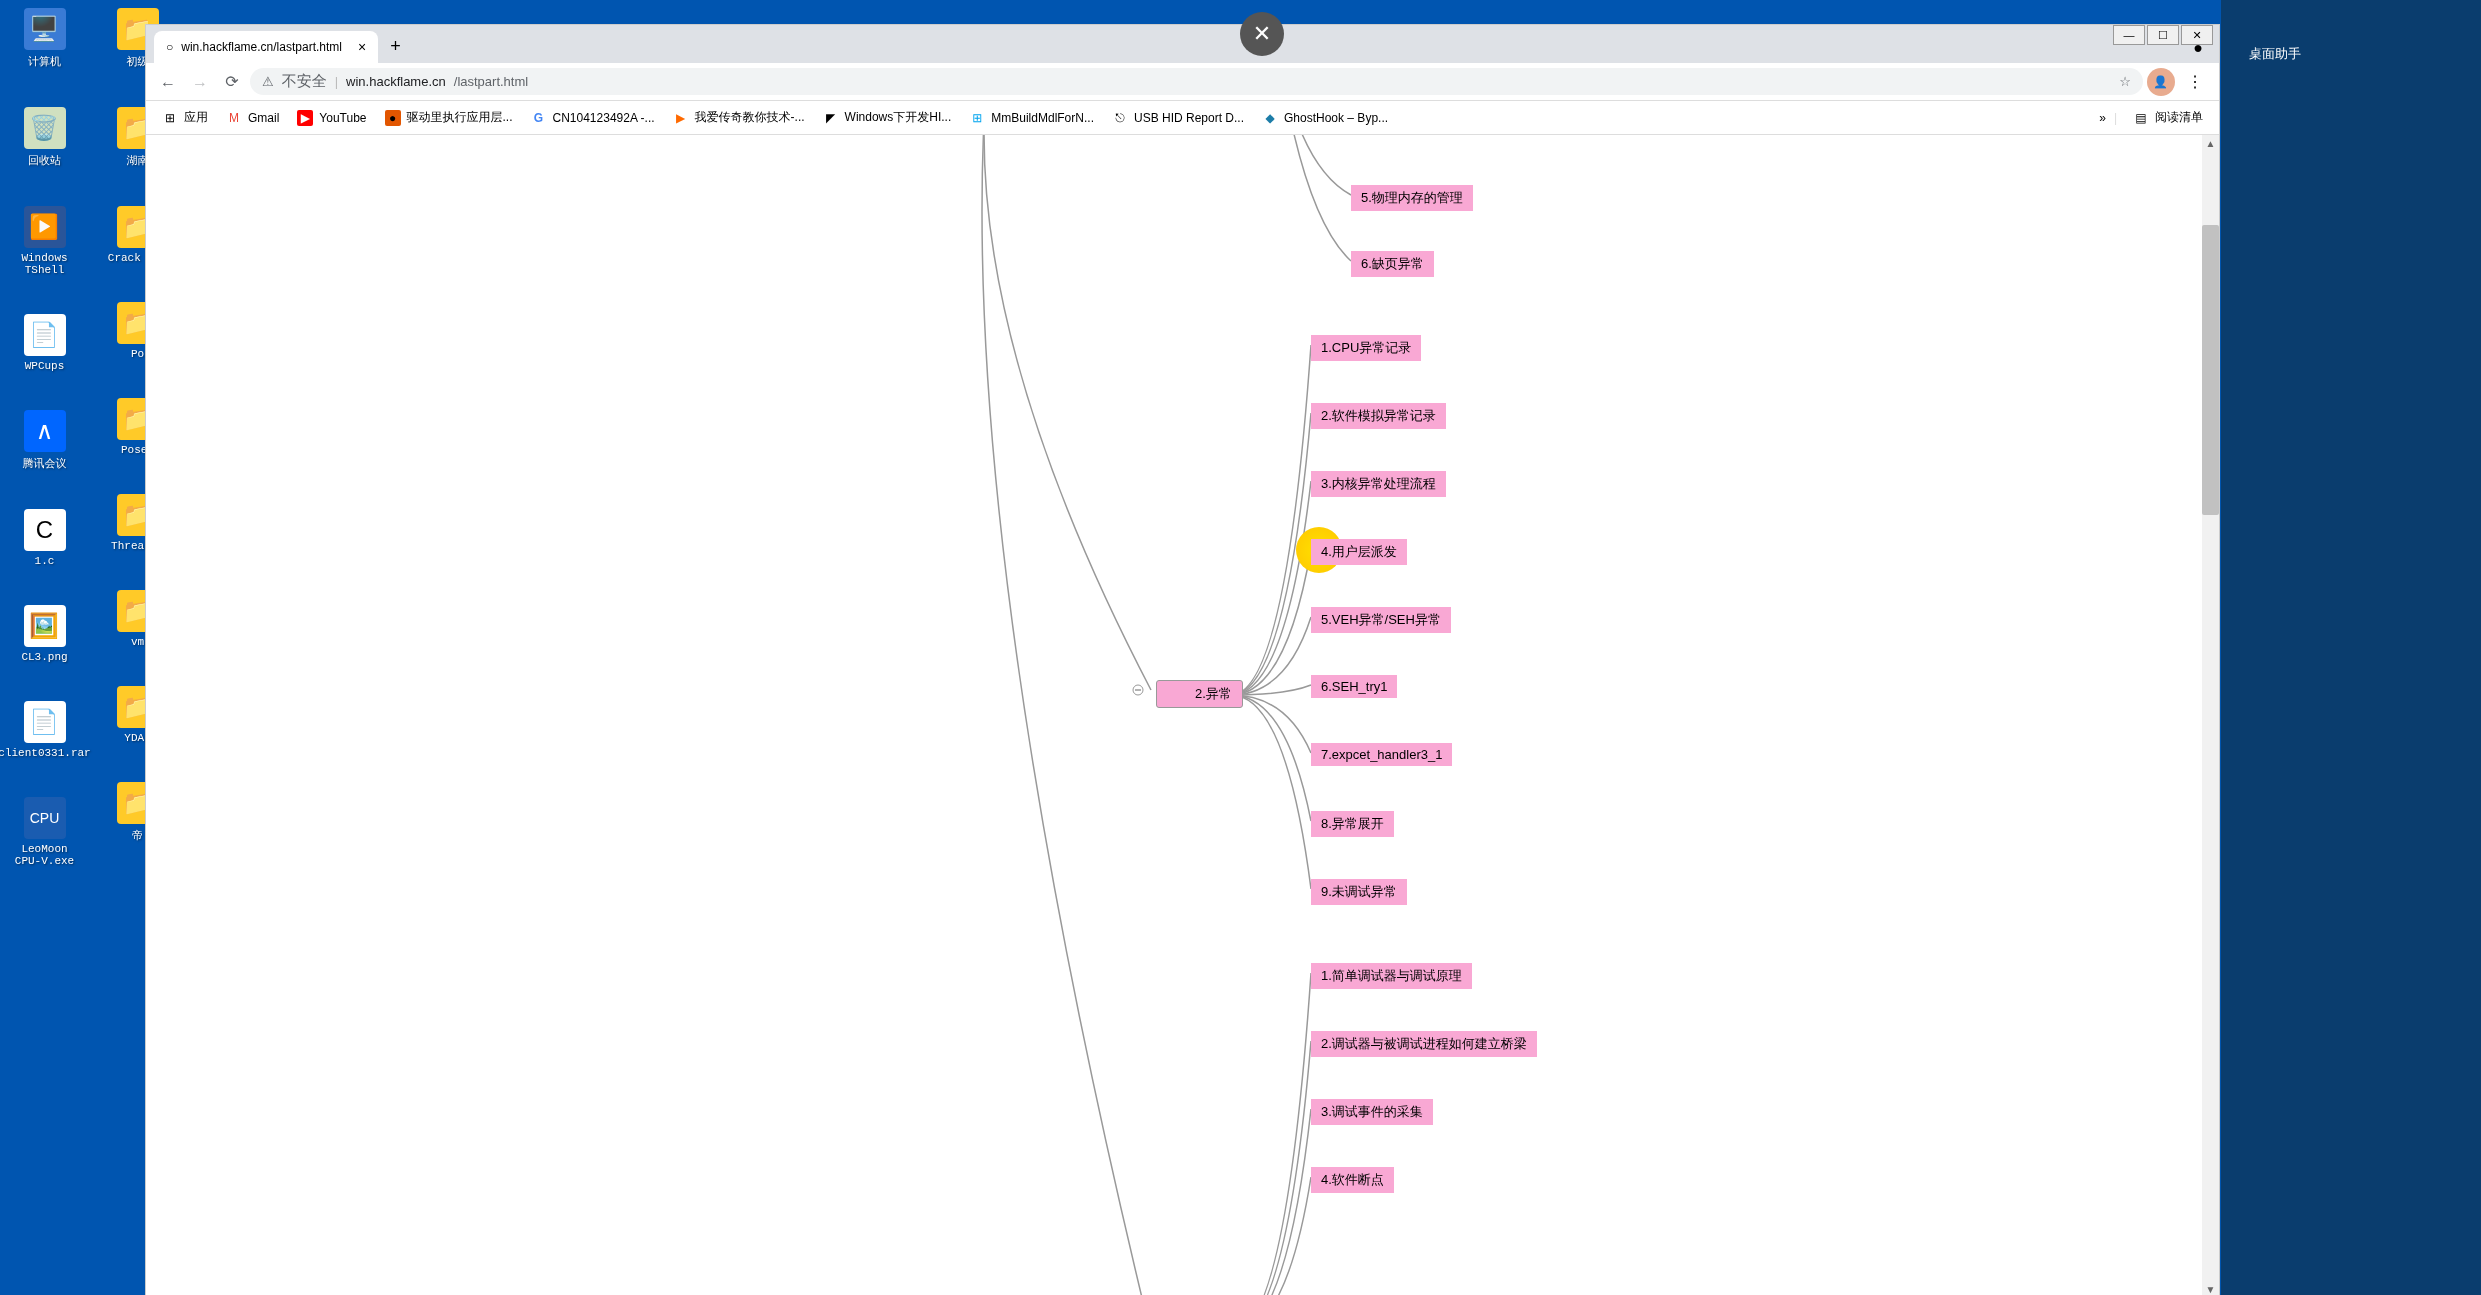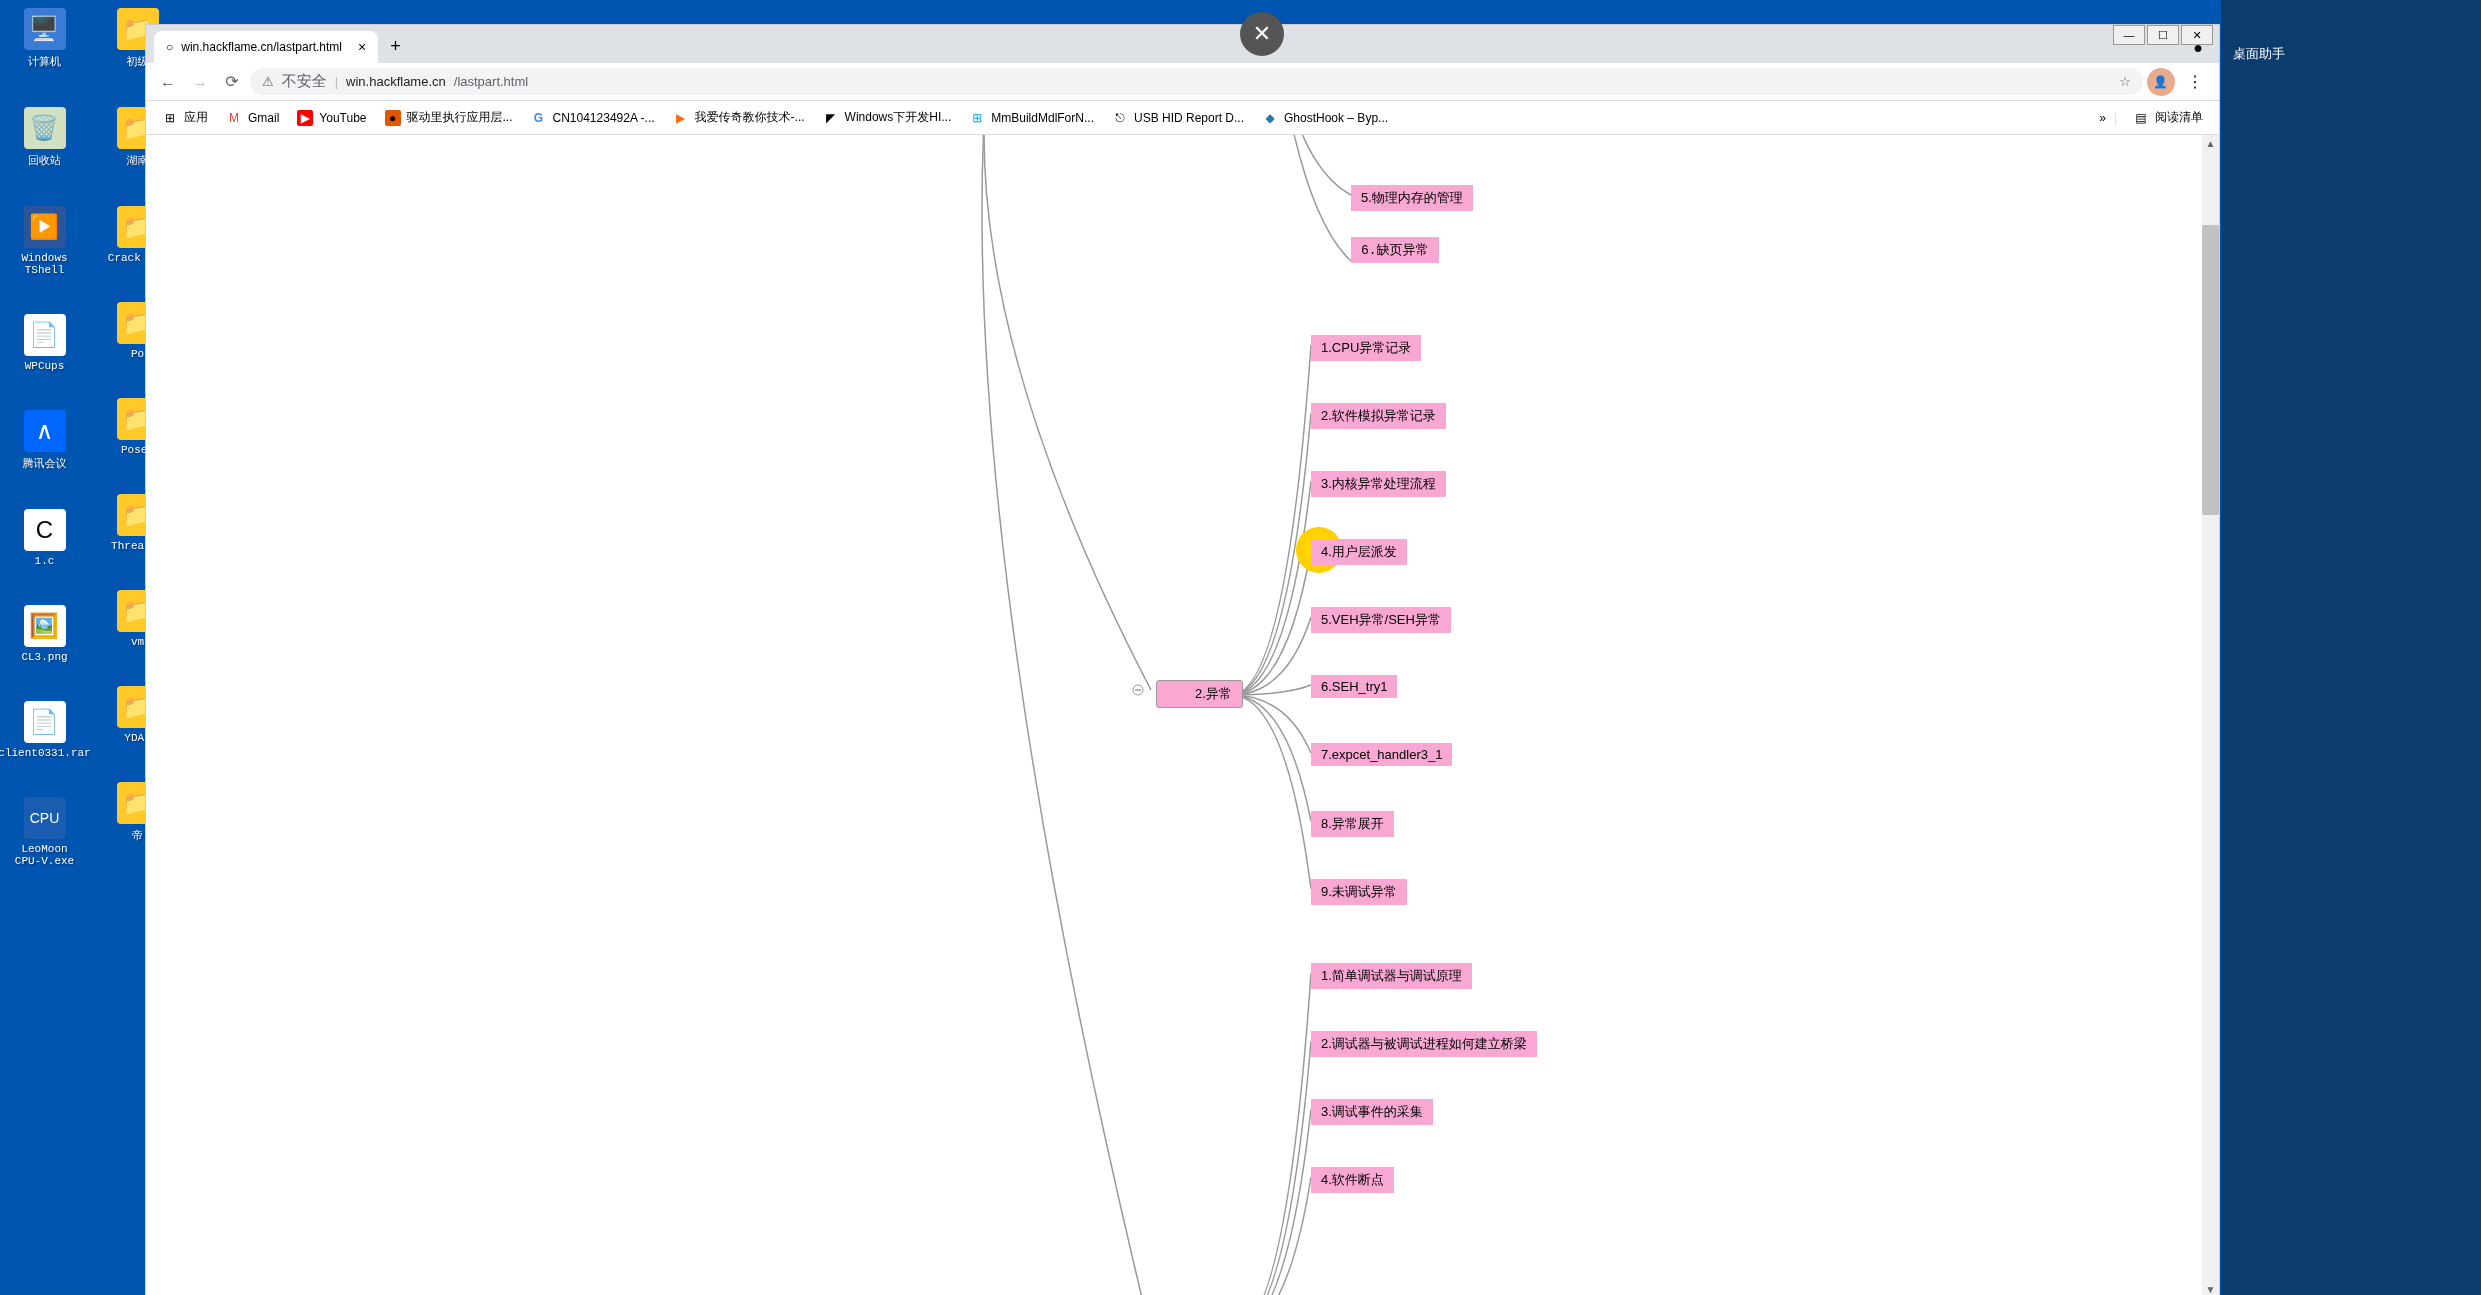--- a/index.html
+++ b/index.html
@@ -6,21 +6,21 @@
 body { background: #0055b0; overflow: hidden; width: 2481px; height: 1295px; position: relative; }
 
 
 .desktop-icons { position: absolute; left: 0; top: 0; width: 145px; height: 100%; display: flex; flex-direction: column; flex-wrap: wrap; padding: 8px 5px; gap: 8px; }
 .desktop-icon { width: 75px; display: flex; flex-direction: column; align-items: center; cursor: pointer; margin-bottom: 30px; }
 .desktop-icon .icon-img { width: 42px; height: 42px; background: #fff; border-radius: 4px; display: flex; align-items: center; justify-content: center; font-size: 24px; }
 .desktop-icon .icon-label { color: #fff; font-size: 11px; text-align: center; margin-top: 4px; text-shadow: 1px 1px 2px rgba(0,0,0,0.5); font-family: Liberation Mono, monospace; }
 
 
 .right-panel { position: absolute; right: 0; top: 0; width: 260px; height: 100%; background: #0a3d6e; }
-.right-panel-title { color: #fff; font-size: 13px; padding: 45px 12px; }
+.right-panel-title { color: #fff; font-size: 13px; padding: 45px 28px; }
 
 
 .browser { position: absolute; left: 145px; top: 24px; width: 2075px; height: 1275px; background: #fff; border: 1px solid #ccc; }
 
 
 .close-bubble { position: absolute; left: 1240px; top: 12px; width: 44px; height: 44px; border-radius: 50%; background: #555; color: #fff; display: flex; align-items: center; justify-content: center; font-size: 22px; z-index: 100; }
 
 
 .win-controls { position: absolute; right: 6px; top: 0; display: flex; gap: 2px; z-index: 50; }
 .win-ctrl { width: 32px; height: 20px; border: 1px solid #999; background: #f0f0f0; display: flex; align-items: center; justify-content: center; font-size: 11px; cursor: pointer; }
@@ -294,21 +294,21 @@
       <path d="M 1085 1200 Q 1140 1200 1165 906" stroke="#999" fill="none" stroke-width="1.5"></path>
       <path d="M 1085 1200 Q 1140 1200 1165 974" stroke="#999" fill="none" stroke-width="1.5"></path>
       <path d="M 1085 1200 Q 1140 1200 1165 1042" stroke="#999" fill="none" stroke-width="1.5"></path>
       <circle cx="992" cy="555" r="5" fill="#fff" stroke="#999"></circle>
       <line x1="989" y1="555" x2="995" y2="555" stroke="#666"></line>
     </svg>
 
     <div class="highlight-cursor" style="left:1150px; top:392px;"></div>
 
     <div class="mm-node mm-leaf" style="left:1205px; top:50px;">5.物理内存的管理</div>
-    <div class="mm-node mm-leaf" style="left:1205px; top:102px;font-family:Liberation Mono, monospace;">6.缺页异常</div>
+    <div class="mm-node mm-leaf" style="left:1205px; top:116px;">6.缺页异常</div>
 
     <div class="mm-node mm-parent" style="left:1010px; top:545px;">2.异常</div>
 
     <div class="mm-node mm-leaf" style="left:1165px; top:200px;">1.CPU异常记录</div>
     <div class="mm-node mm-leaf" style="left:1165px; top:268px;">2.软件模拟异常记录</div>
     <div class="mm-node mm-leaf" style="left:1165px; top:336px;">3.内核异常处理流程</div>
     <div class="mm-node mm-leaf" style="left:1165px; top:404px; z-index:10;">4.用户层派发</div>
     <div class="mm-node mm-leaf" style="left:1165px; top:472px;">5.VEH异常/SEH异常</div>
     <div class="mm-node mm-leaf" style="left:1165px; top:540px;">6.SEH_try1</div>
     <div class="mm-node mm-leaf" style="left:1165px; top:608px;">7.expcet_handler3_1</div>

